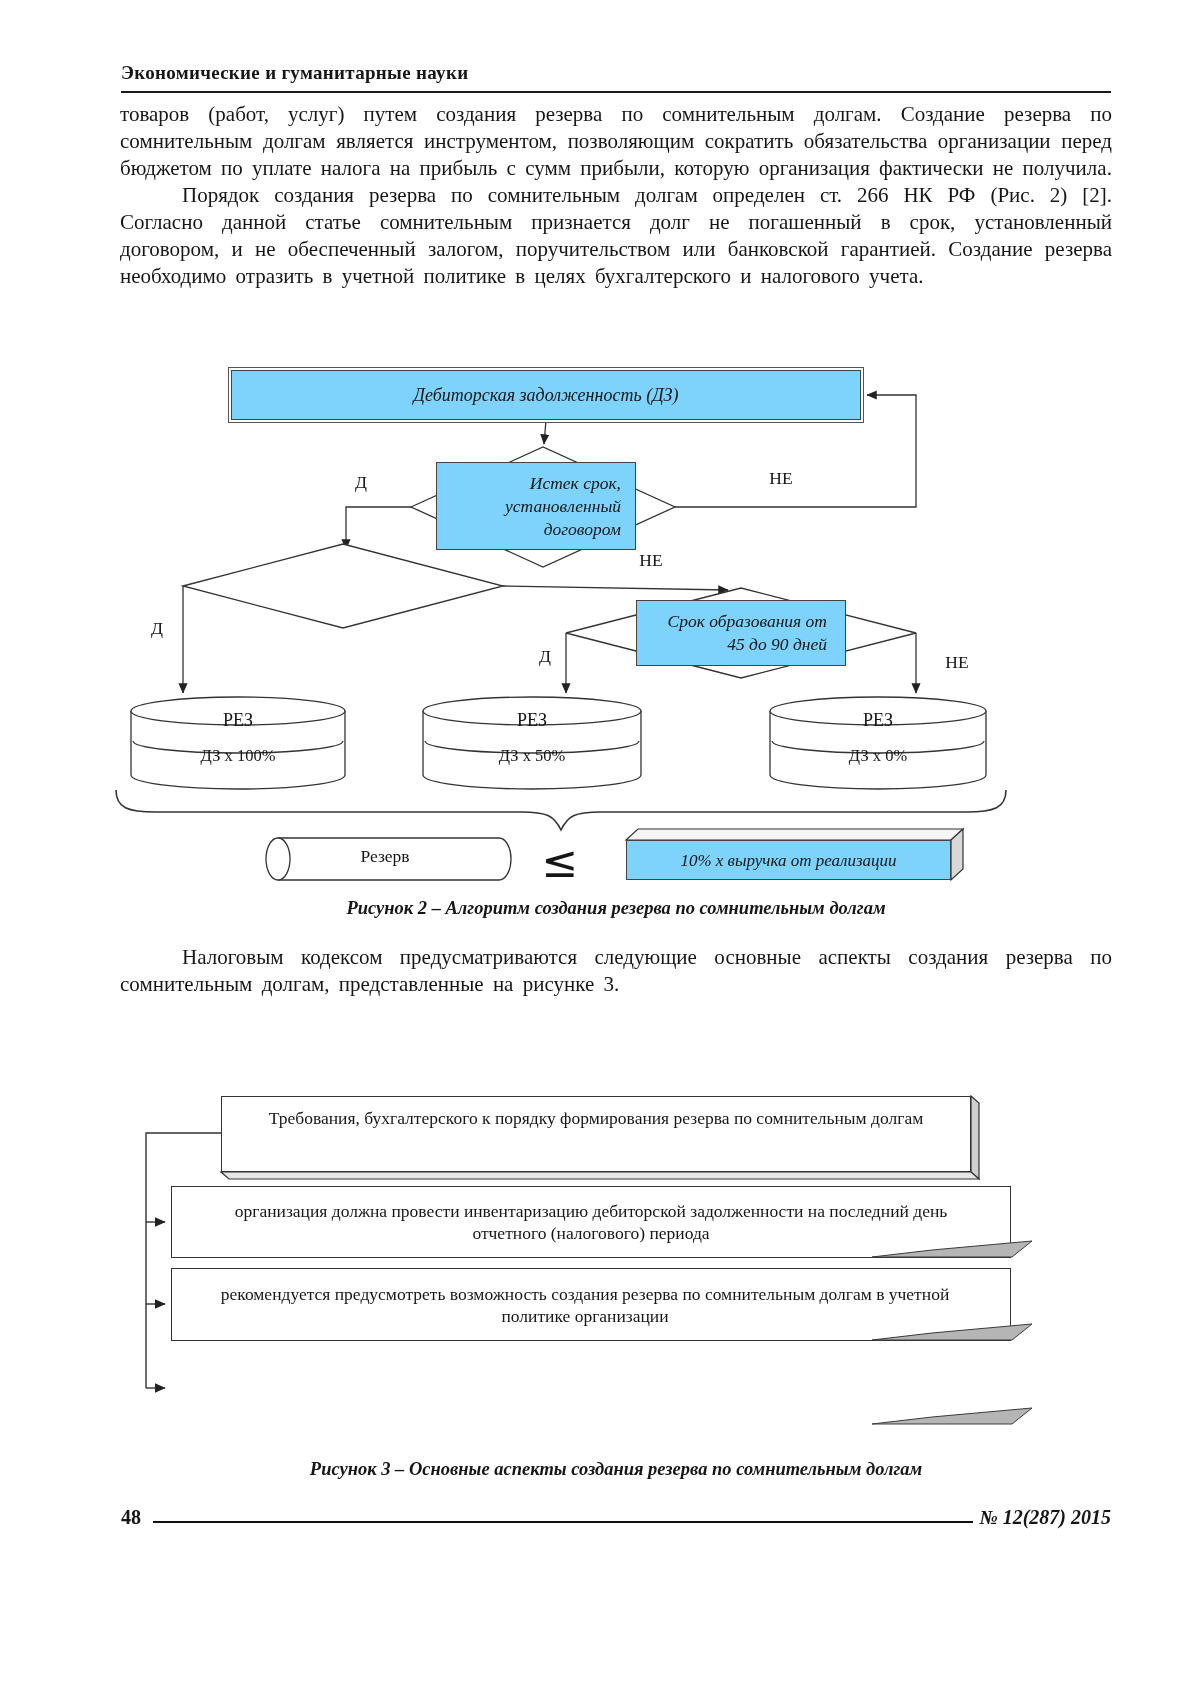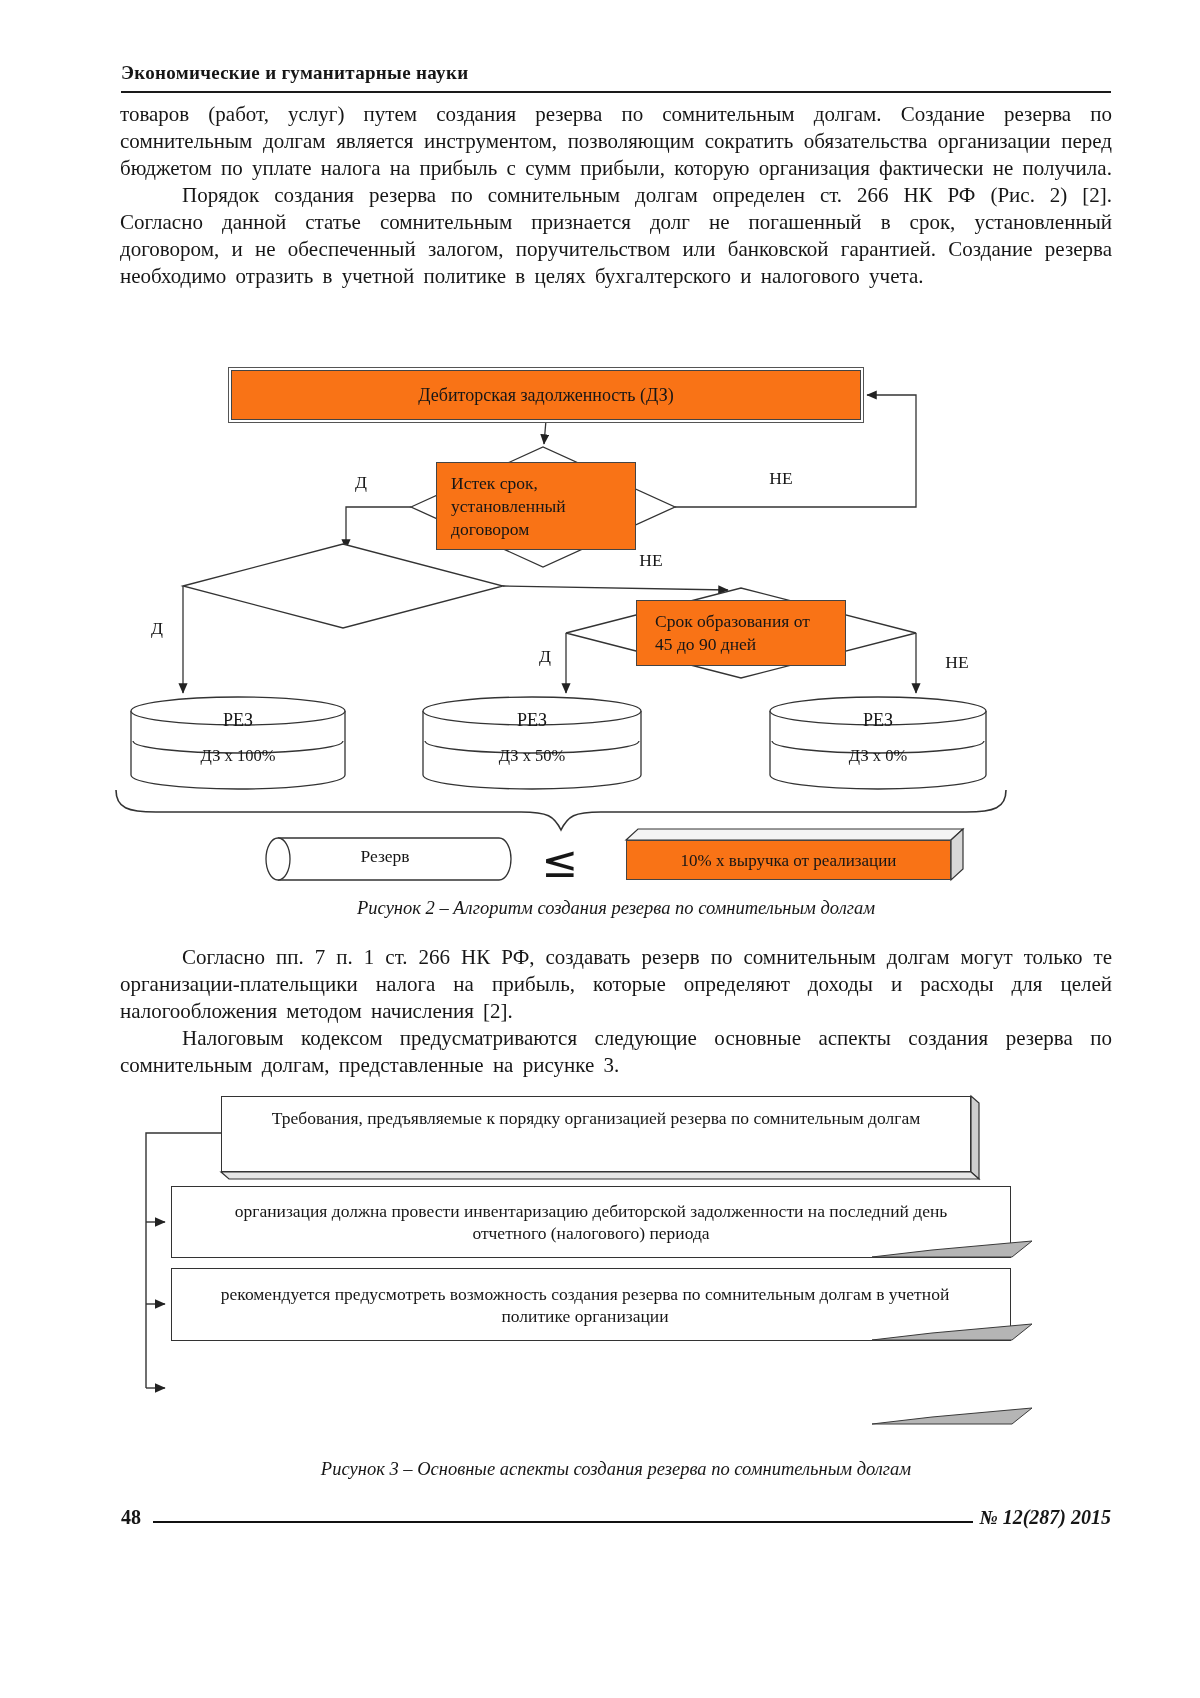--- a/index.html
+++ b/index.html
@@ -10,27 +10,27 @@
            letter-spacing:.3px;padding-bottom:7px;border-bottom:2px solid #1a1a1a;}
   .textblock{position:absolute;left:104px;width:992px;font-size:21px;line-height:27px;
              text-align:justify;word-spacing:4px;}
   .textblock p{margin:0;}
   .textblock p.indent{text-indent:62px;}
   .fig{position:absolute;left:0;width:1200px;}
   #fig2{top:360px;height:575px;}
   #fig3{top:1085px;height:405px;}
   .layer{position:absolute;left:0;top:0;}
   .layer-top{position:absolute;left:0;top:0;pointer-events:none;}
-  .node{position:absolute;display:flex;align-items:center;justify-content:center;text-align:left;
-        border:1.3px solid #444;background:#f97316;font-size:17.5px;line-height:23px;box-sizing:border-box;}
+  .node{position:absolute;display:flex;align-items:center;justify-content:center;text-align:right;
+        border:1.3px solid #444;background:#7dd3fc;font-size:17.5px;line-height:23px;box-sizing:border-box;font-style:italic;}
   .box3d{box-shadow:0 0 0 2px #fff,0 0 0 3px #555;font-size:18px;}
   .flabel{position:absolute;font-size:17.5px;text-align:center;}
   .cyl-text{position:absolute;text-align:center;font-size:18px;}
   .cyl-value{position:absolute;text-align:center;font-size:16.5px;}
-  .caption{position:absolute;left:105px;width:990px;text-align:center;font-weight:normal;
+  .caption{position:absolute;left:105px;width:990px;text-align:center;font-weight:bold;
            font-style:italic;font-size:18.5px;}
   .leq{position:absolute;display:flex;align-items:center;justify-content:center;font-size:44px;
        font-family:"DejaVu Sans","Liberation Sans",sans-serif;}
   .fig3-header{position:absolute;display:flex;align-items:flex-start;justify-content:center;text-align:center;
         border:1.4px solid #333;background:transparent;font-size:17.5px;padding:11px 20px 0;box-sizing:border-box;}
   .fig3-item{position:absolute;display:flex;align-items:center;justify-content:center;text-align:center;
         border:1.4px solid #333;background:transparent;font-size:17.5px;line-height:22px;
         padding:0 48px;box-sizing:border-box;}
   .footer{position:absolute;left:105px;top:1506px;width:990px;display:flex;align-items:flex-end;
           font-size:20px;font-weight:bold;}
@@ -111,21 +111,20 @@
     <div class="cyl-value" style="left:754px;top:386px;width:216px;">ДЗ х 0%</div>
 
     <div class="cyl-text" style="left:262px;top:486px;width:214px;font-size:17.5px;">Резерв</div>
     <div class="leq" style="left:516px;top:476px;width:56px;height:50px;">≤</div>
     <div class="node" style="left:610px;top:480px;width:325px;height:40px;font-size:17px;">10% х выручка от реализации</div>
 
     <div class="caption" style="top:538px;">Рисунок 2 – Алгоритм создания резерва по сомнительным долгам</div>
   </div>
 
   <div class="textblock" style="top:944px;">
-    <p class="indent">Согласно пп. 7 п. 1 ст. 266 НК РФ, создавать резерв по сомнительным долгам могут только те организации-плательщики налога на прибыль, которые определяют доходы и расходы для целей налогообложения методом начисления [2].</p>
     <p class="indent">Налоговым кодексом предусматриваются следующие основные аспекты создания резерва по сомнительным долгам, представленные на рисунке 3.</p>
   </div>
 
   <div class="fig" id="fig3">
     <svg class="layer" width="1200" height="405" viewBox="0 0 1200 405">
       <defs>
         <marker id="arw3" markerWidth="9" markerHeight="8" refX="7.5" refY="3.5" orient="auto">
           <path d="M0,0 L8,3.5 L0,7 Z" fill="#222"></path>
         </marker>
       </defs>
@@ -134,21 +133,21 @@
         <line x1="130" y1="137" x2="149" y2="137" marker-end="url(#arw3)"></line>
         <line x1="130" y1="219" x2="149" y2="219" marker-end="url(#arw3)"></line>
         <line x1="130" y1="303" x2="149" y2="303" marker-end="url(#arw3)"></line>
       </g>
       <g stroke="#333" stroke-width="1.2">
         <polygon points="955,11 963,18 963,94 955,87" fill="#cfcfcf"></polygon>
         <polygon points="205,87 955,87 963,94 213,94" fill="#e6e6e6"></polygon>
       </g>
     </svg>
 
-    <div class="fig3-header" style="left:205px;top:11px;width:750px;height:76px;">Требования, предъявляемые к порядку организацией резерва по сомнительным долгам</div>
+    <div class="fig3-header" style="left:205px;top:11px;width:750px;height:76px;">Требования, бухгалтерского к порядку формирования резерва по сомнительным долгам</div>
     <div class="fig3-item" style="left:155px;top:101px;width:840px;height:72px;">организация должна провести инвентаризацию дебиторской задолженности на последний день отчетного (налогового) периода</div>
     <div class="fig3-item" style="left:155px;top:183px;width:840px;height:73px;padding-left:36px;">рекомендуется предусмотреть возможность создания резерва по сомнительным долгам в учетной политике организации</div>
 
     <svg class="layer-top" width="1200" height="405" viewBox="0 0 1200 405">
       <g fill="#b5b5b5" stroke="#3a3a3a" stroke-width="1">
         <polygon points="856,172 996,172 1016,156 916,165"></polygon>
         <polygon points="856,255 996,255 1016,239 916,248"></polygon>
         <polygon points="856,339 996,339 1016,323 916,332"></polygon>
       </g>
     </svg>

